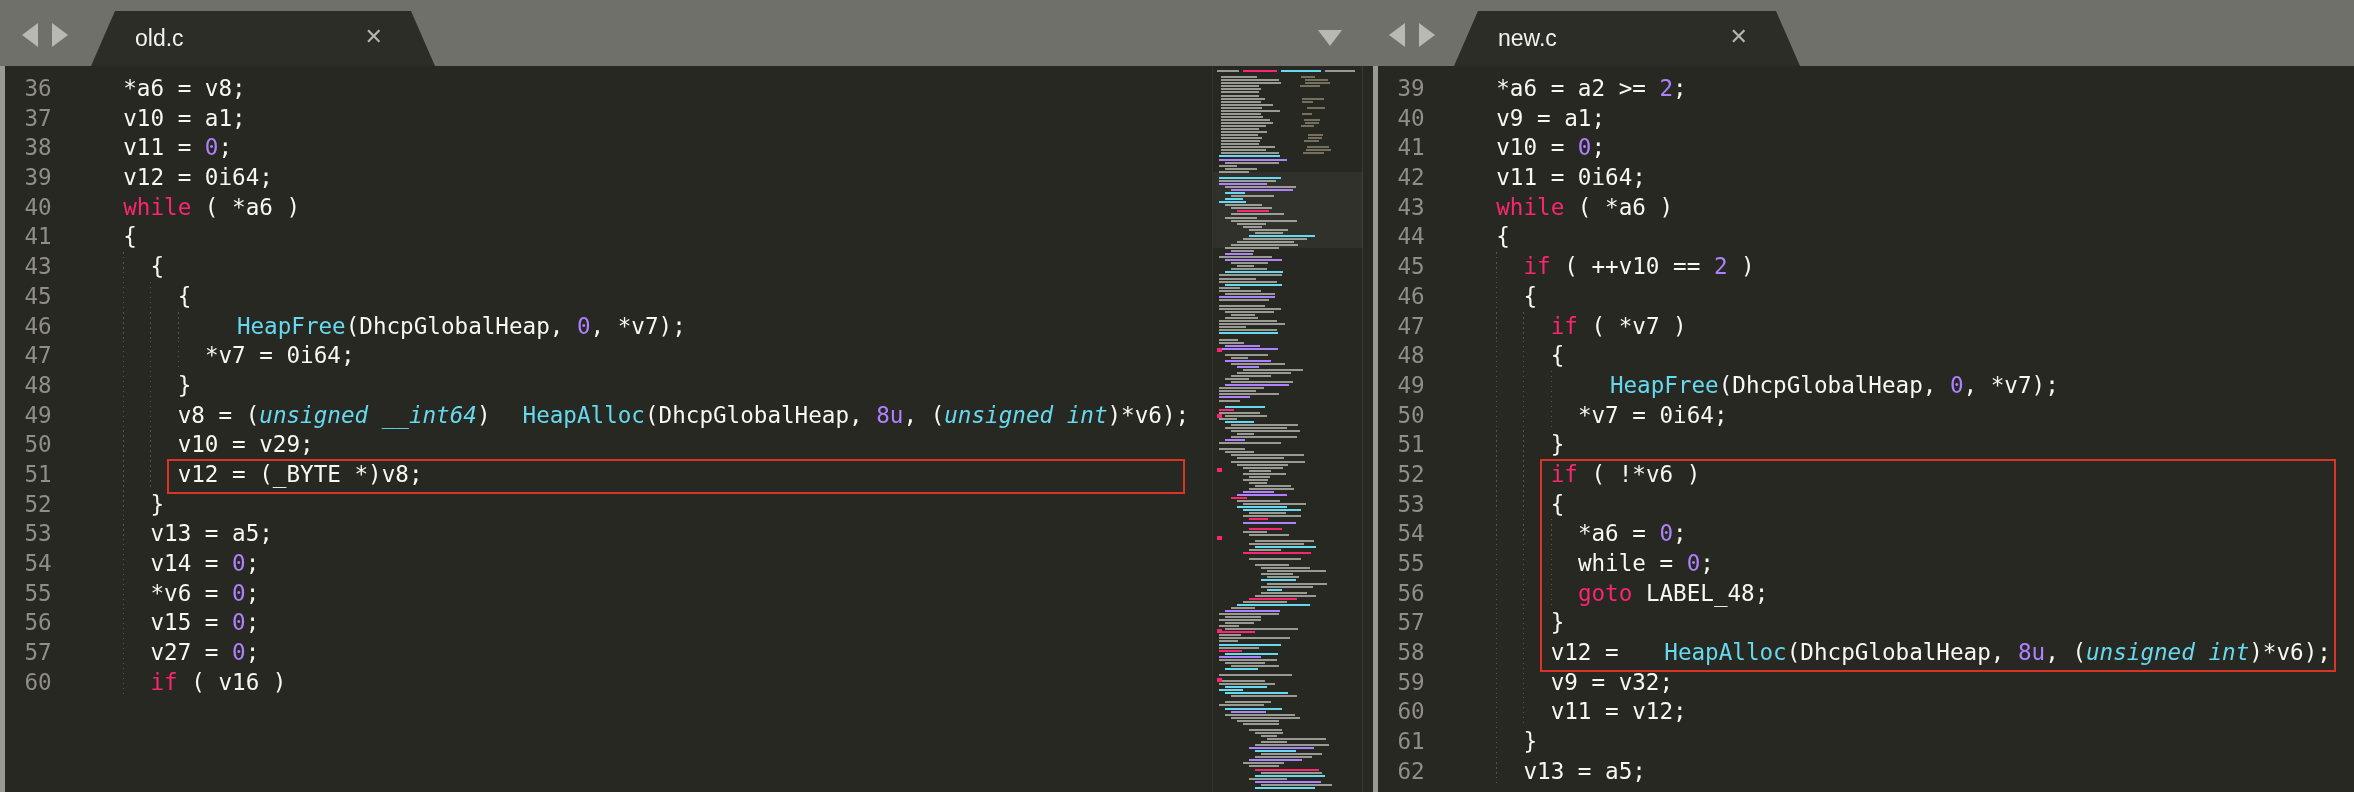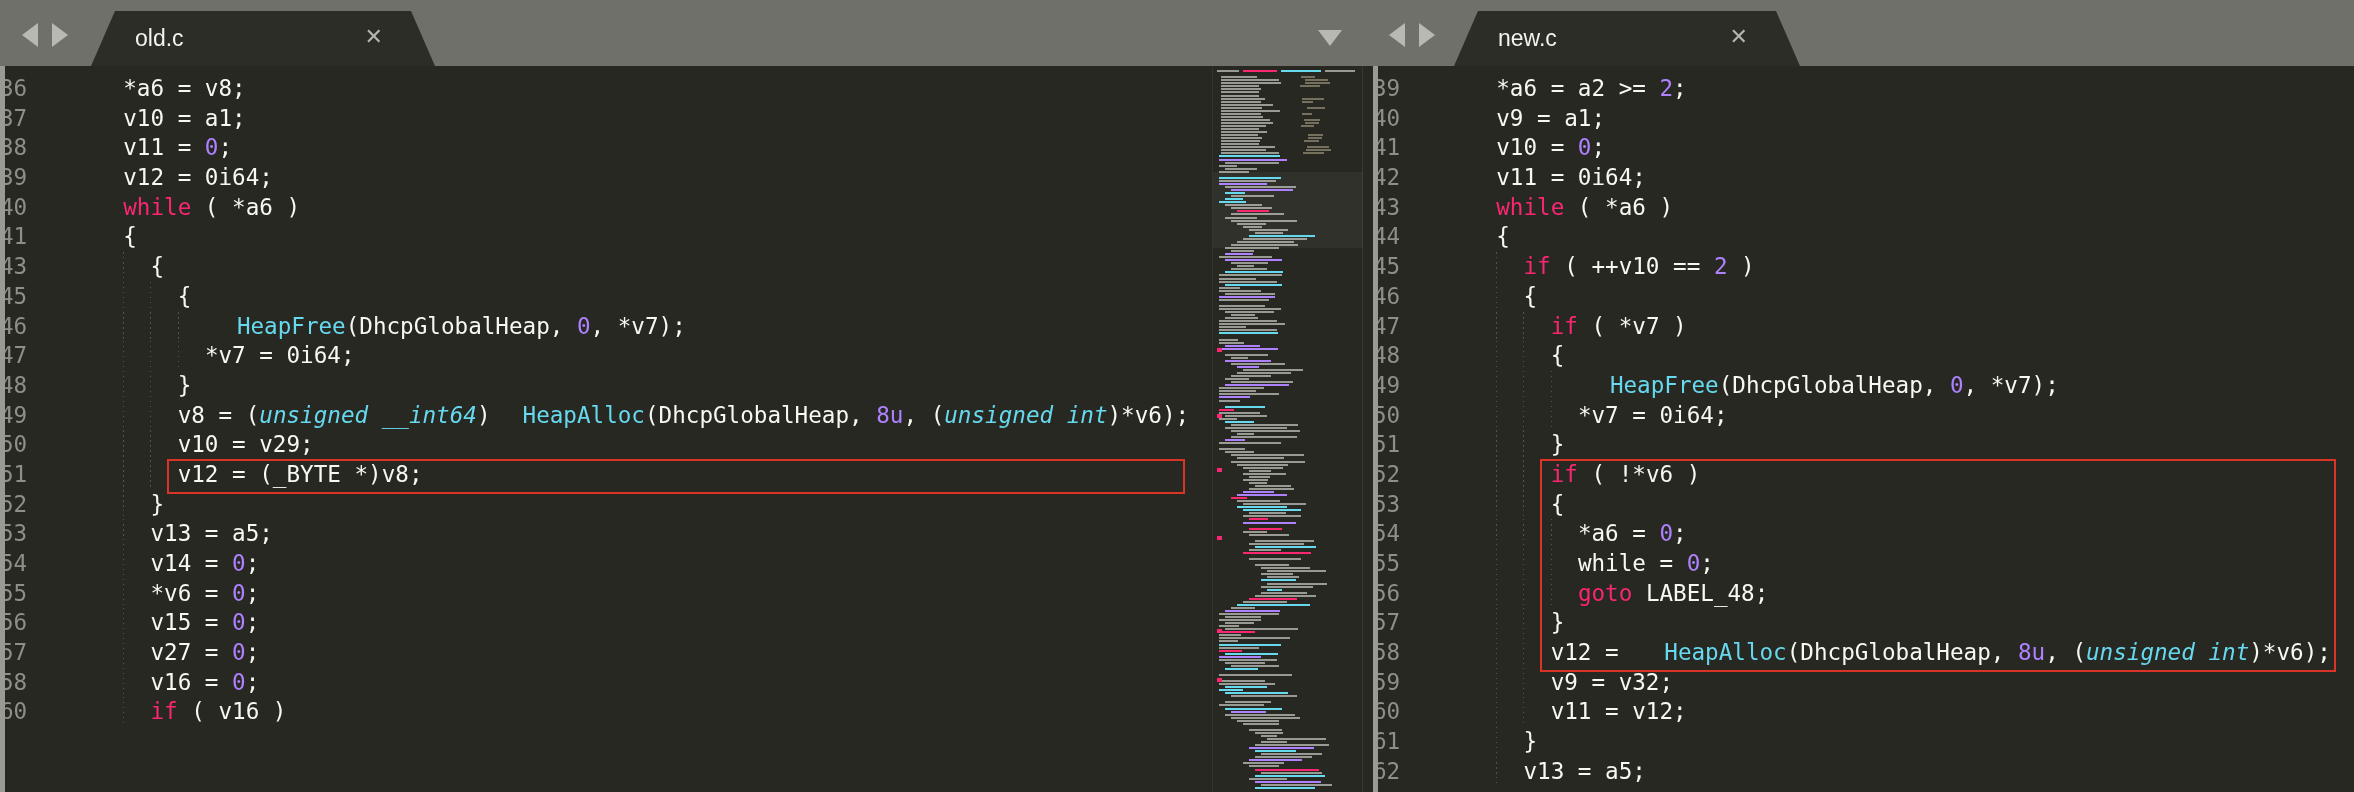--- a/index.html
+++ b/index.html
@@ -25,21 +25,21 @@
   .tab-close{position:absolute;right:52px;top:13px;color:var(--close-icon,#b5b5af);
              font-size:22px;font-weight:bold;cursor:pointer;font-family:"DejaVu Sans",sans-serif;}
 
   
   .content{position:absolute;left:0;top:66px;width:2354px;height:726px;overflow:hidden;}
   .pane{position:absolute;top:0;height:726px;overflow:hidden;}
   .scrollstrip{position:absolute;left:0;top:0;width:5px;height:726px;
                background:var(--scrollbar,#9a9a94);}
   .code{position:absolute;left:0;top:0;right:0;bottom:-40px;padding-top:8px;}
   .line{height:29.7px;line-height:29.7px;white-space:pre;font-size:22.6px;}
-  .gutter{display:inline-block;width:76px;text-align:left;color:var(--gutter-text,#8f8f87);}
+  .gutter{display:inline-block;width:76px;text-align:center;color:var(--gutter-text,#8f8f87);}
   .codetext{padding-left:20px;}
   .ig{display:inline-block;height:29.7px;vertical-align:top;
       background:repeating-linear-gradient(to bottom,rgba(255,255,255,.20) 0 1.5px,transparent 1.5px 5px)
                  left top/1px 100% no-repeat;}
   .tok-p{color:var(--code-plain,#f8f8f2);}
   .tok-k{color:var(--code-keyword,#f92672);}
   .tok-n{color:var(--code-number,#ae81ff);}
   .tok-f{color:var(--code-function,#66d9ef);margin-left:32px;}
   .tok-y{color:var(--code-type,#66d9ef);font-style:italic;}
 
@@ -100,21 +100,20 @@
           <div class="line"><span class="gutter">48</span><span class="codetext">  <span class="ig">  </span><span class="ig">  </span><span class="tok-p">}</span></span></div>
           <div class="line"><span class="gutter">49</span><span class="codetext">  <span class="ig">  </span><span class="ig">  </span><span class="tok-p">v8 = (</span><span class="tok-y">unsigned __int64</span><span class="tok-p">)</span><span class="tok-f">HeapAlloc</span><span class="tok-p">(DhcpGlobalHeap, </span><span class="tok-n">8u</span><span class="tok-p">, (</span><span class="tok-y">unsigned int</span><span class="tok-p">)*v6);</span></span></div>
           <div class="line"><span class="gutter">50</span><span class="codetext">  <span class="ig">  </span><span class="ig">  </span><span class="tok-p">v10 = v29;</span></span></div>
           <div class="line"><span class="gutter">51</span><span class="codetext">  <span class="ig">  </span><span class="ig">  </span><span class="tok-p">v12 = (_BYTE *)v8;</span></span></div>
           <div class="line"><span class="gutter">52</span><span class="codetext">  <span class="ig">  </span><span class="tok-p">}</span></span></div>
           <div class="line"><span class="gutter">53</span><span class="codetext">  <span class="ig">  </span><span class="tok-p">v13 = a5;</span></span></div>
           <div class="line"><span class="gutter">54</span><span class="codetext">  <span class="ig">  </span><span class="tok-p">v14 = </span><span class="tok-n">0</span><span class="tok-p">;</span></span></div>
           <div class="line"><span class="gutter">55</span><span class="codetext">  <span class="ig">  </span><span class="tok-p">*v6 = </span><span class="tok-n">0</span><span class="tok-p">;</span></span></div>
           <div class="line"><span class="gutter">56</span><span class="codetext">  <span class="ig">  </span><span class="tok-p">v15 = </span><span class="tok-n">0</span><span class="tok-p">;</span></span></div>
           <div class="line"><span class="gutter">57</span><span class="codetext">  <span class="ig">  </span><span class="tok-p">v27 = </span><span class="tok-n">0</span><span class="tok-p">;</span></span></div>
-          <div class="line"><span class="gutter">58</span><span class="codetext">  <span class="ig">  </span><span class="tok-p">v16 = </span><span class="tok-n">0</span><span class="tok-p">;</span></span></div>
           <div class="line"><span class="gutter">60</span><span class="codetext">  <span class="ig">  </span><span class="tok-p"></span><span class="tok-k">if</span><span class="tok-p"> ( v16 )</span></span></div>
         </div>
       <div class="scrollstrip"></div>
       <div class="redbox" id="box-left" style="top: 393.1px; height: 30.7px;"></div>
     </div>
 
     <div class="minimap" id="minimap">
         <div class="mm-viewport" style="top: 106px; height: 76px;"></div>
         <div class="bar" style="left: 4px; top: 4px; width: 22px; background: rgba(248, 248, 242, 0.55);"></div>
         <div class="bar" style="left: 30px; top: 4px; width: 34px; background: rgb(249, 38, 114);"></div>

